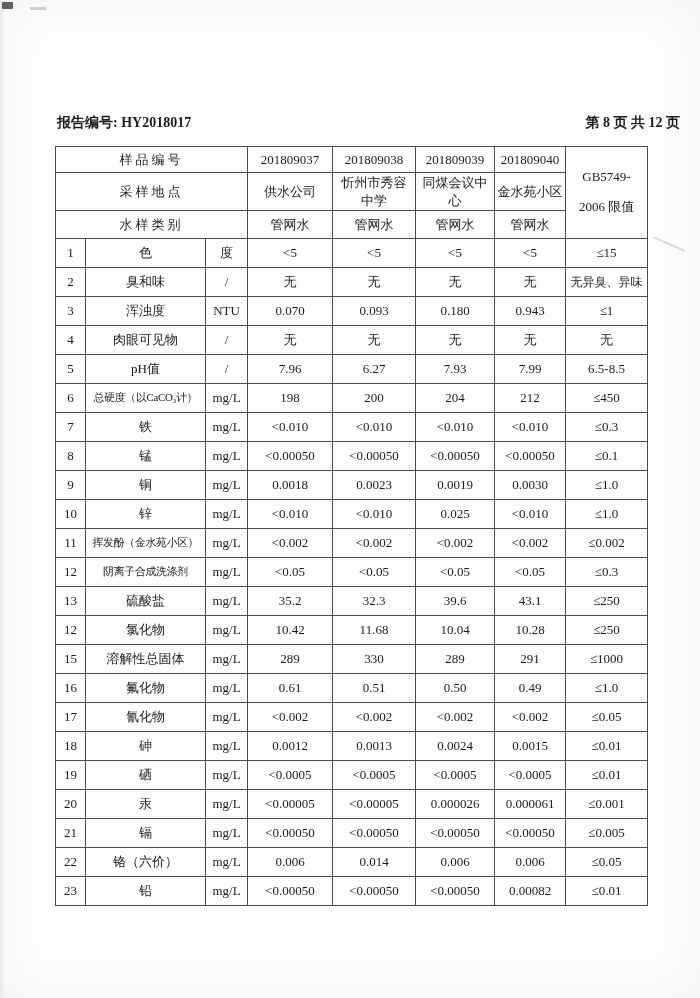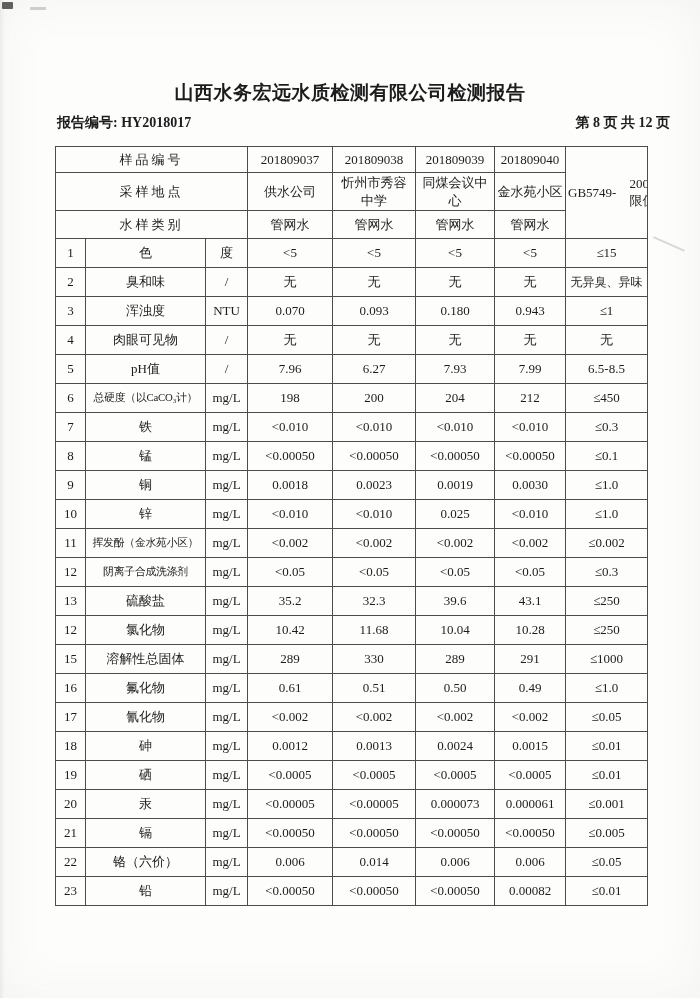--- a/index.html
+++ b/index.html
@@ -38,21 +38,21 @@
 
   .page-title {
     position: absolute; top: 80px; left: 0; width: 100%;
     margin: 0;
     text-align: center;
     font-family: "Liberation Sans", "DejaVu Sans", sans-serif;
     font-size: 19px; font-weight: 700;
     letter-spacing: 0.5px;
   }
   .meta-row {
-    position: absolute; top: 114px; left: 57px; right: 30px;
+    position: absolute; top: 114px; left: 57px; right: 20px;
     display: flex; justify-content: space-between; align-items: baseline;
     font-size: 14px; font-weight: 700;
   }
 
   table.report {
     position: absolute; top: 146px; left: 55px;
     width: 592px;
     border-collapse: collapse;
     table-layout: fixed;
   }
@@ -66,21 +66,21 @@
   }
   tr.h1 { height: 26px; font-family: Liberation Serif, serif; }
   tr.h2 { height: 38px; }
   tr.h3 { height: 28px; margin-top: 44px; }
   tr.drow { height: 29px; }
 
   td.head-label { letter-spacing: 3px; font-size: 13.5px; }
   td.loc-cell { font-size: 12.5px; line-height: 1.35; }
   .loc-inner { max-width: 66px; margin: 0 auto; }
   td.limit-head { font-size: 13.5px; }
-  .limit-head-inner { display: flex; gap: 13px; align-items: center; }
+  .limit-head-inner { display: flex; flex-direction: column; gap: 13px; align-items: center; }
 
   td.c-no   { font-size: 13px; }
   td.c-name { text-align: left; padding-left: 7px; font-size: 12.5px; white-space: nowrap; }
   td.c-unit { font-size: 12px; }
   td.c-val  { font-size: 13px; }
   td.c-limit{ font-size: 12.5px; }
 
   
   tbody tr:nth-child(9)  td.c-name,
   tbody tr:nth-child(14) td.c-name,
@@ -90,21 +90,20 @@
 </style>
 </head>
 <body>
 
 <div class="page">
   <div class="corner-mark"></div>
   <div class="corner-mark2"></div>
   <div class="smudge"></div>
   <div class="edge-shade"></div>
 
-  <h1 class="page-title">山西水务宏远水质检测有限公司检测报告</h1>
 
   <div class="meta-row">
     <span>报告编号: HY2018017</span>
     <span>第 8 页 共 12 页</span>
   </div>
 
   <table class="report">
     <colgroup>
       <col style="width:30px">
         <col style="width:120px">
@@ -360,21 +359,21 @@
           <td class="c-val">&lt;0.0005</td>
           <td class="c-limit">≤0.01</td>
         </tr>
 
         <tr class="drow">
           <td class="c-no">20</td>
           <td class="c-name">汞</td>
           <td class="c-unit">mg/L</td>
           <td class="c-val">&lt;0.00005</td>
           <td class="c-val">&lt;0.00005</td>
-          <td class="c-val">0.000073</td>
+          <td class="c-val">0.000026</td>
           <td class="c-val">0.000061</td>
           <td class="c-limit">≤0.001</td>
         </tr>
 
         <tr class="drow">
           <td class="c-no">21</td>
           <td class="c-name">镉</td>
           <td class="c-unit">mg/L</td>
           <td class="c-val">&lt;0.00050</td>
           <td class="c-val">&lt;0.00050</td>

